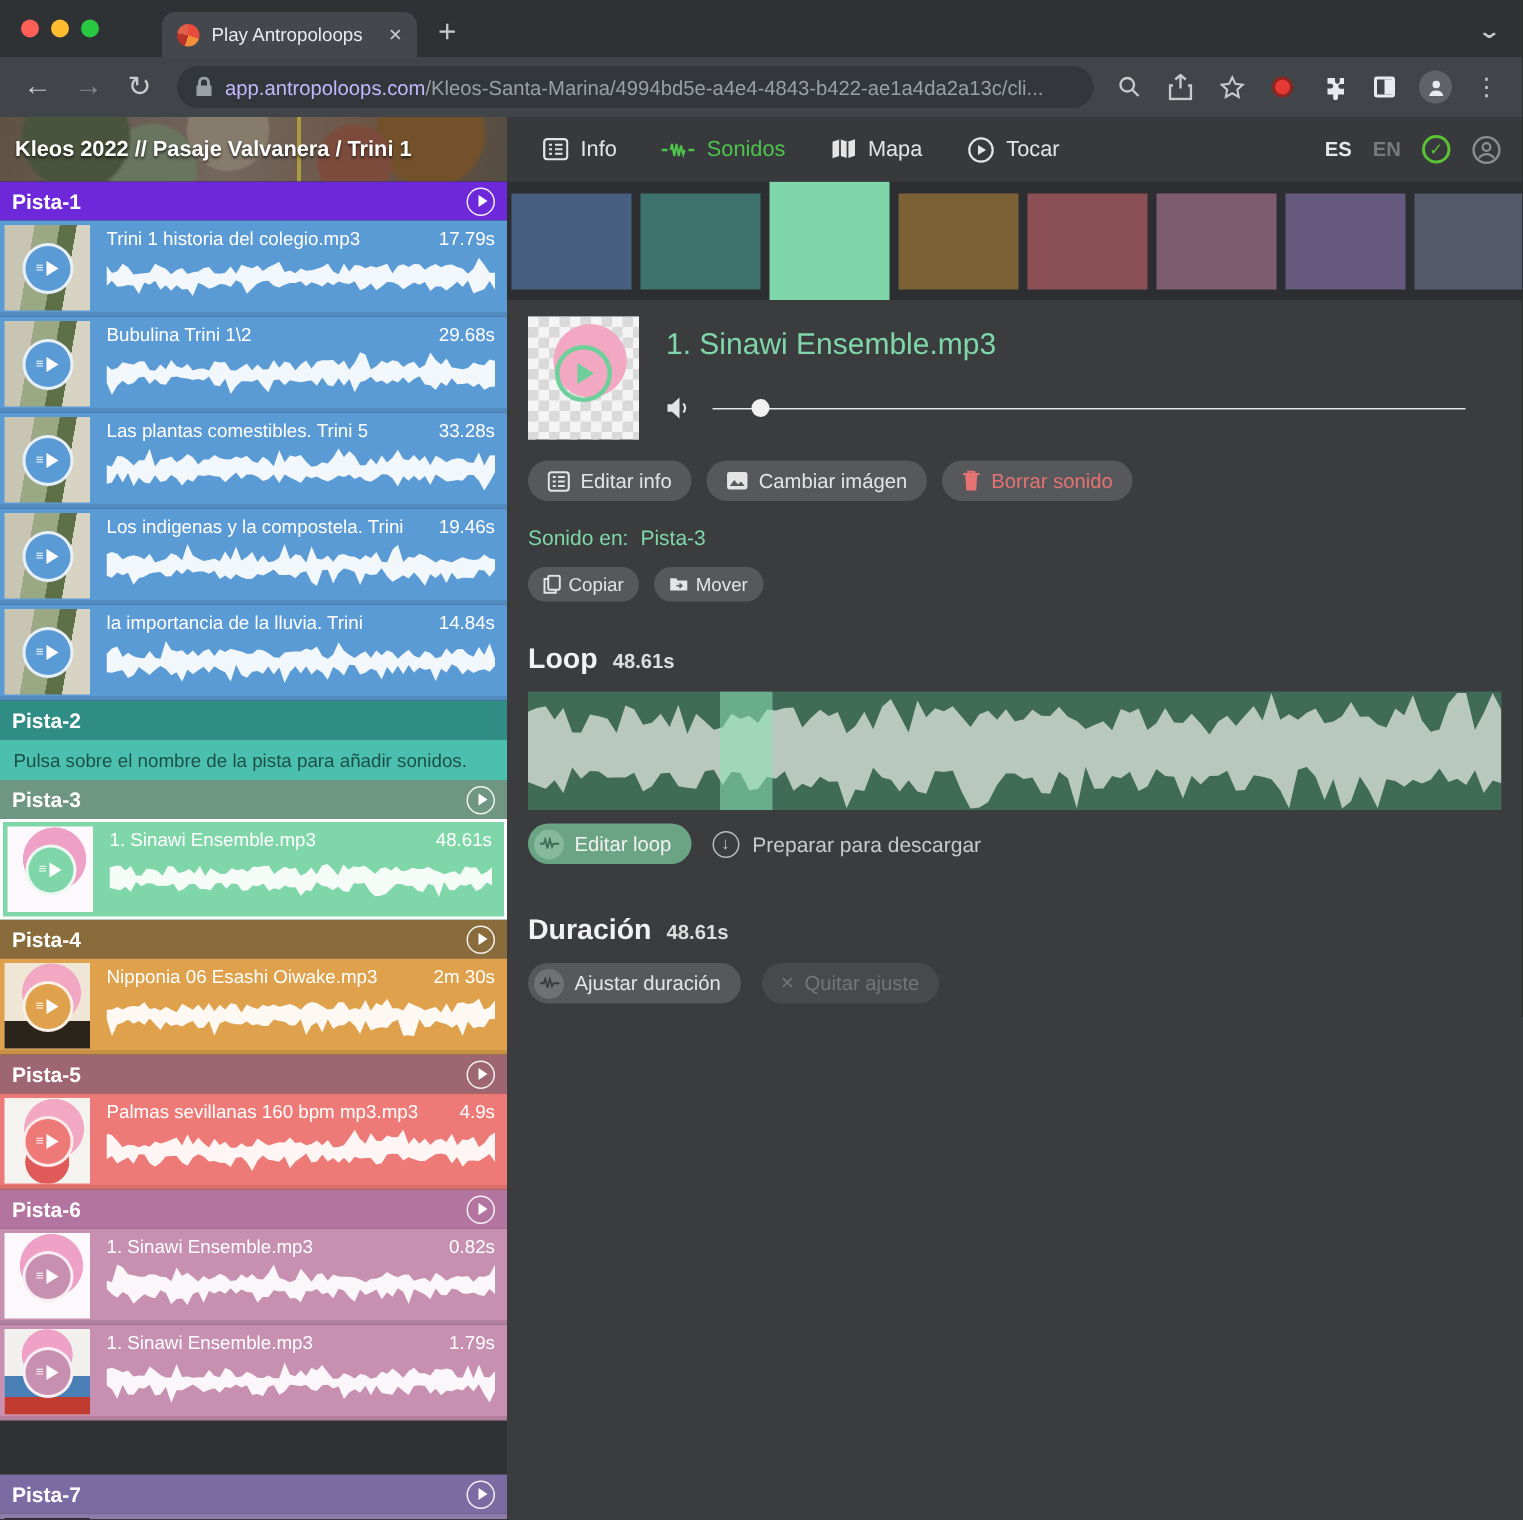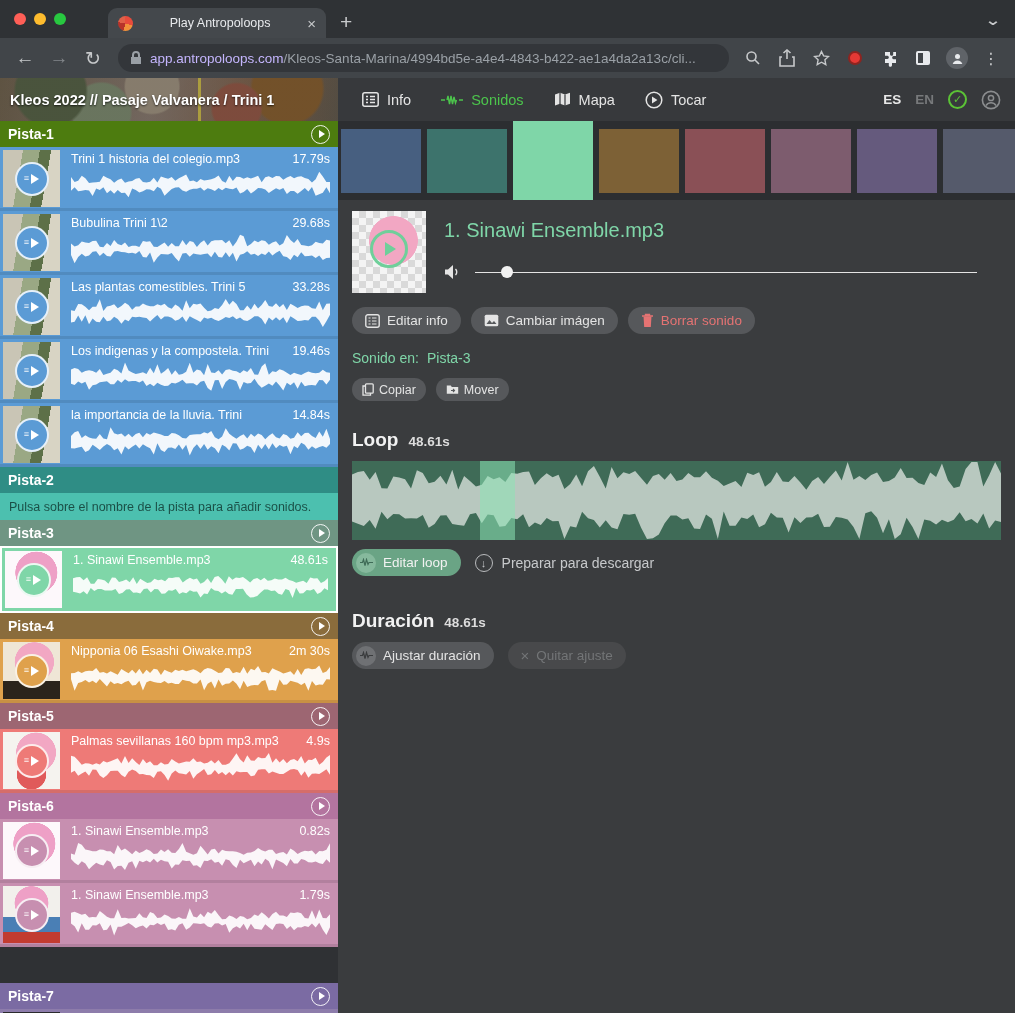--- a/index.html
+++ b/index.html
@@ -5,21 +5,21 @@
   * { margin:0; padding:0; box-sizing:border-box; }
   html,body { background:#222; }
   body { font-family:"Liberation Sans","DejaVu Sans",sans-serif; }
   .screen { position:relative; width:1015px; height:1013px; overflow:hidden; background:#3a3c3e; }
 
   
   .tabstrip { position:absolute; left:0; top:0; width:100%; height:38px; background:#2f3235; display:flex; align-items:flex-end; }
   .traffic { display:flex; gap:8px; padding:0 14px 13px 14px; }
   .light { width:12px; height:12px; border-radius:50%; }
   .light.red{background:#ff5f57;} .light.yellow{background:#febc2e;} .light.green{background:#28c840;}
-  .tab { width:218px; height:30px; margin-left:28px; background:#44484c; border-radius:9px 9px 0 0; display:flex; align-items:center; gap:8px; padding:0 10px;text-align:center; }
+  .tab { width:170px; height:30px; margin-left:28px; background:#44484c; border-radius:9px 9px 0 0; display:flex; align-items:center; gap:8px; padding:0 10px; }
   .favicon { width:15px; height:15px; border-radius:50%; background:conic-gradient(#e84b3c 0 30%, #f2903a 30% 55%, #b8332a 55% 78%, #e06048 78% 100%); flex:none; }
   .tab-title { color:#e8eaed; font-size:12.5px; flex:1; white-space:nowrap; overflow:hidden; }
   .tab-close { color:#c7c9cb; font-size:15px; line-height:1; cursor:default; }
   .newtab { color:#c7c9cb; font-size:21px; font-weight:300; margin:0 0 4px 14px; }
   .tab-chevron { position:absolute; right:16px; top:12px; color:#c7c9cb; font-size:14px; font-weight:bold; transform:scaleX(1.4); }
   .toolbar { position:absolute; left:0; top:38px; width:100%; height:40px; background:#414549; display:flex; align-items:center; padding:0 10px; gap:4px; }
   .navbtn { width:30px; height:30px; display:flex; align-items:center; justify-content:center; color:#c7c9cb; font-size:19px; border-radius:50%; }
   .navbtn.fwd { color:#85898d; }
   .urlpill { flex:1; height:28px; background:#33363a; border-radius:14px; display:flex; align-items:center; padding:0 12px; gap:8px; margin:0 6px; min-width:0; }
   .url-text { font-size:13.5px; white-space:nowrap; overflow:hidden; }
@@ -252,21 +252,21 @@
           <circle cx="10" cy="8" r="2.6" fill="none" stroke="#8b8d8f" stroke-width="1.5"></circle>
           <path d="M5 15.5a6 6 0 0 1 10 0" fill="none" stroke="#8b8d8f" stroke-width="1.5"></path>
         </svg>
     </div>
   </div>
 
   <div class="content">
 
     <div class="sidebar">
         <div>
-          <div class="track-header" style="background: #4d7c0f;">
+          <div class="track-header" style="background: #6d28d9;">
             <span class="track-name">Pista-1</span>
             <span class="play-circle">
               <span class="play-tri"></span>
             </span>
           </div>
           <div class="clip" style="background: rgb(91, 155, 213);">
             <div class="thumb thumb-door">
               <span class="clip-play" style="background: rgb(91, 155, 213);">
                 <span class="bars">≡</span>
                 <span class="play-tri"></span>

